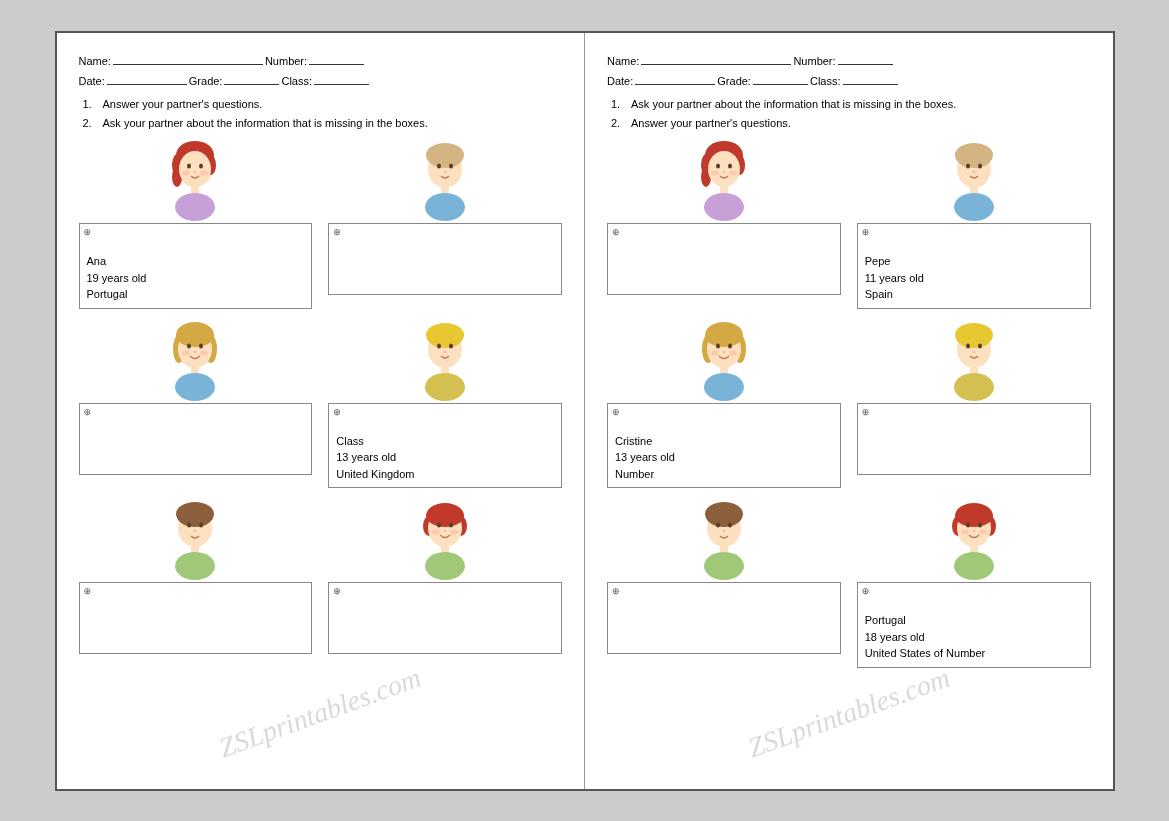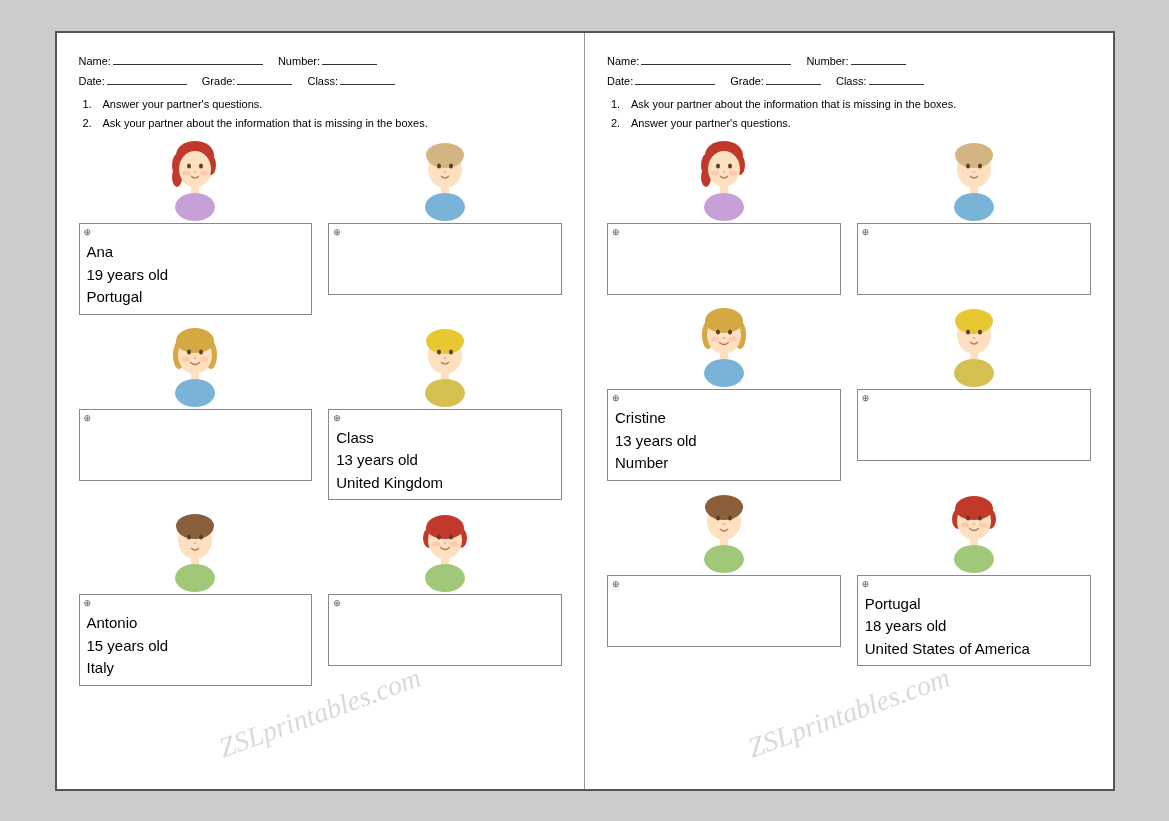--- a/index.html
+++ b/index.html
@@ -24,21 +24,21 @@
       flex: 1;
       padding: 18px 22px;
       border-right: 1px solid #999;
       position: relative;
     }
     .half:last-child {
       border-right: none;
     }
     .header-line {
       display: flex;
-      gap: 15px;
+      gap: 2px;
       margin-bottom: 4px;
       align-items: flex-start;
     }
     .header-field {
       display: flex;
       align-items: baseline;
       gap: 2px;
     }
     .header-label {
       font-size: 11px;
@@ -95,22 +95,22 @@
       background: white;
     }
     .info-box .flag-icon {
       font-size: 9px;
       color: #555;
       position: absolute;
       top: 3px;
       left: 4px;
     }
     .info-box .person-info {
-      margin-top: 12px;
-      font-size: 15px;
+      margin-top: 24px;
+      font-size: 11px;
       line-height: 1.5;
     }
 
     
     .watermark {
       position: absolute;
       bottom: 60px;
       left: 50%;
       transform: translateX(-50%) rotate(-20deg);
       font-size: 28px;
@@ -290,25 +290,20 @@
             <ellipse cx="34" cy="27" rx="2" ry="2.5" fill="#5a3e28"></ellipse>
             <ellipse cx="46" cy="27" rx="2" ry="2.5" fill="#5a3e28"></ellipse>
             <ellipse cx="40" cy="33" rx="1.5" ry="1" fill="#e8b89a"></ellipse>
             <path d="M36 38 Q40 42 44 38" stroke="#c0795a" stroke-width="1.2" fill="none"></path>
             <rect x="36" y="46" width="8" height="8" fill="#fde0c0"></rect>
             <ellipse cx="40" cy="68" rx="20" ry="14" fill="#a0c878"></ellipse>
           </svg>
         </div>
         <div class="info-box">
           <span class="flag-icon">⊕</span>
-          <div class="person-info">
-            <div>Antonio</div>
-            <div>15 years old</div>
-            <div>Italy</div>
-          </div>
         </div>
       </div>
 
       <div class="character-cell">
         <div class="avatar">
           <svg class="char-svg" viewBox="0 0 80 82" xmlns="http://www.w3.org/2000/svg">
 
             <ellipse cx="40" cy="18" rx="19" ry="13" fill="#c0392b"></ellipse>
             <ellipse cx="24" cy="28" rx="6" ry="10" fill="#c0392b"></ellipse>
             <ellipse cx="56" cy="28" rx="6" ry="10" fill="#c0392b"></ellipse>
@@ -405,20 +400,25 @@
             <ellipse cx="34" cy="27" rx="2" ry="2.5" fill="#5a3e28"></ellipse>
             <ellipse cx="46" cy="27" rx="2" ry="2.5" fill="#5a3e28"></ellipse>
             <ellipse cx="40" cy="33" rx="1.5" ry="1" fill="#e8b89a"></ellipse>
             <path d="M36 37 Q40 41 44 37" stroke="#c0795a" stroke-width="1.2" fill="none"></path>
             <rect x="36" y="46" width="8" height="8" fill="#fde0c0"></rect>
             <ellipse cx="40" cy="68" rx="20" ry="14" fill="#7ab3d8"></ellipse>
           </svg>
         </div>
         <div class="info-box">
           <span class="flag-icon">⊕</span>
+          <div class="person-info">
+            <div>Pepe</div>
+            <div>11 years old</div>
+            <div>Spain</div>
+          </div>
         </div>
       </div>
 
       <div class="character-cell">
         <div class="avatar">
           <svg class="char-svg" viewBox="0 0 80 82" xmlns="http://www.w3.org/2000/svg">
             <ellipse cx="40" cy="16" rx="19" ry="13" fill="#d4a843"></ellipse>
             <ellipse cx="24" cy="30" rx="6" ry="14" fill="#d4a843"></ellipse>
             <ellipse cx="56" cy="30" rx="6" ry="14" fill="#d4a843"></ellipse>
             <ellipse cx="40" cy="30" rx="17" ry="19" fill="#fde0c0"></ellipse>
@@ -497,21 +497,21 @@
             <ellipse cx="49" cy="34" rx="4" ry="2.5" fill="rgba(255,150,120,0.3)"></ellipse>
             <rect x="36" y="46" width="8" height="8" fill="#fde0c0"></rect>
             <ellipse cx="40" cy="68" rx="20" ry="14" fill="#a0c878"></ellipse>
           </svg>
         </div>
         <div class="info-box">
           <span class="flag-icon">⊕</span>
           <div class="person-info">
             <div>Portugal</div>
             <div>18 years old</div>
-            <div>United States of America</div>
+            <div>United States of Number</div>
           </div>
         </div>
       </div>
 
     </div>
 
     <div class="watermark">ZSLprintables.com</div>
   </div>
 
 </div>

